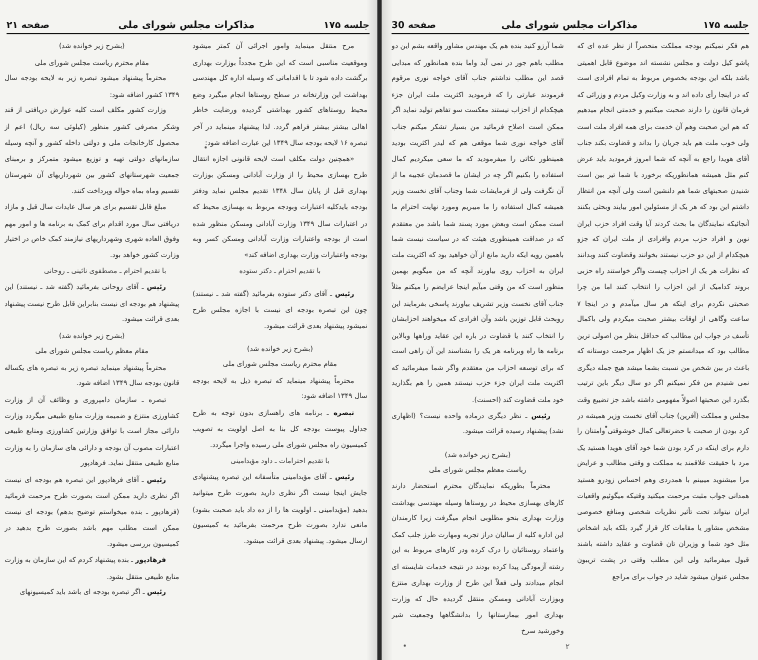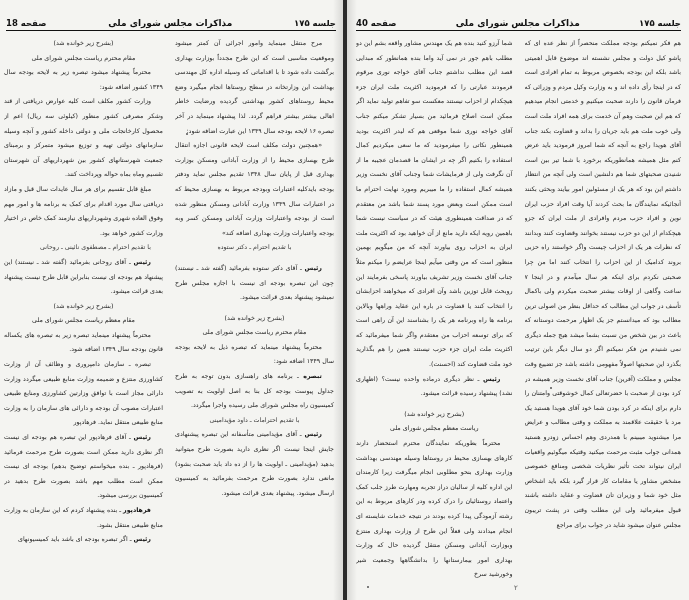--- a/index.html
+++ b/index.html
@@ -35,21 +35,21 @@
   </style>
 </head>
 <body>
 
 <div class="spread">
 
   <div class="page left">
     <div class="header">
       <span>جلسه ۱۷۵</span>
       <span class="h-title">مذاکرات مجلس شورای ملی</span>
-      <span>صفحه 18</span>
+      <span>صفحه ۲۱</span>
     </div>
 
     <div class="columns">
 
       <div class="col">
         <p class="indent">مرح منتقل مینماید وامور اجرائی آن کمتر میشود وموقعیت مناسبی است که این طرح مجدداً بوزارت بهداری برگشت داده شود تا با اقداماتی که وسیله اداره کل مهندسی بهداشت این وزارتخانه در سطح روستاها انجام میگیرد وضع محیط روستاهای کشور بهداشتی گردیده ورضایت خاطر اهالی بیشتر بیشتر فراهم گردد. لذا پیشنهاد مینماید در آخر تبصره ۱۶ لایحه بودجه سال ۱۳۴۹ این عبارت اضافه شود:</p>
         <p class="indent">«همچنین دولت مکلف است لایحه قانونی اجازه انتقال طرح بهسازی محیط را از وزارت آبادانی ومسکن بوزارت بهداری قبل از پایان سال ۱۳۴۸ تقدیم مجلس نماید ودفتر بودجه بایدکلیه اعتبارات وبودجه مربوط به بهسازی محیط که در اعتبارات سال ۱۳۴۹ وزارت آبادانی ومسکن منظور شده است از بودجه واعتبارات وزارت آبادانی ومسکن کسر وبه بودجه واعتبارات وزارت بهداری اضافه کند»</p>
         <p class="center faded">با تقدیم احترام ـ دکتر ستوده</p>
         <div class="gap"></div>
         <p class="indent"><span class="spk">رئیس</span> <span>ـ آقای دکتر ستوده بفرمائید (گفته شد ـ نیستند) چون این تبصره بودجه ای نیست با اجازه مجلس طرح نمیشود پیشنهاد بعدی قرائت میشود.</span></p>
@@ -81,21 +81,21 @@
     </div>
   </div>
 
   <div class="gutter-shadow"></div>
   <div class="gutter"></div>
 
   <div class="page right">
     <div class="header">
       <span>جلسه ۱۷۵</span>
       <span class="h-title">مذاکرات مجلس شورای ملی</span>
-      <span>صفحه 40</span>
+      <span>صفحه 30</span>
     </div>
 
     <div class="columns">
       <div class="col">
         <p>هم فکر نمیکنم بودجه مملکت منحصراً از نظر عده ای که پاشو کیل دولت و مجلس نشسته اند موضوع قابل اهمیتی باشد بلکه این بودجه بخصوص مربوط به تمام افرادی است که در اینجا رأی داده اند و به وزارت وکیل مردم و وزرائی که فرمان قانون را دارند صحبت میکنیم و خدمتی انجام میدهیم که هم این صحبت وهم آن خدمت برای همه افراد ملت است ولی خوب ملت هم باید جریان را بداند و قضاوت بکند جناب آقای هویدا راجع به آنچه که شما امروز فرمودید باید عرض کنم مثل همیشه همانطوریکه برخورد با شما تیر بین است شنیدن صحبتهای شما هم دلنشین است ولی آنچه من انتظار داشتم این بود که هر یک از مسئولین امور بیایند وبحثی بکنند آنجائیکه نمایندگان ما بحث کردند آیا وقت افراد حزب ایران نوین و افراد حزب مردم وافرادی از ملت ایران که جزو هیچکدام از این دو حزب نیستند بخوانند وقضاوت کنند وبدانند که نظرات هر یک از احزاب چیست واگر خواستند راه حزبی بروند کدامیک از این احزاب را انتخاب کنند اما من چرا صحبتی نکردم برای اینکه هر سال میآمدم و در اینجا ۷ ساعت وگاهی از اوقات بیشتر صحبت میکردم ولی باکمال تأسف در جواب این مطالب که حداقل بنظر من اصولی ترین مطالب بود که میدانستم جز یک اظهار مرحمت دوستانه که باعث در بین شخص من نسبت بشما میشد هیچ جمله دیگری نمی شنیدم من فکر نمیکنم اگر دو سال دیگر باین ترتیب بگذرد این صحبتها اصولاً مفهومی داشته باشد جز تضییع وقت مجلس و مملکت (آفرین) جناب آقای نخست وزیر همیشه در کرد بودن از صحبت با حضرتعالی کمال خوشوقتی وامتنان را دارم برای اینکه در کرد بودن شما خود آقای هویدا هستید یک مرد با حقیقت علاقمند به مملکت و وقتی مطالب و عرایض مرا میشنوید میبینم با همدردی وهم احساس زودرو هستید همدانی جواب مثبت مرحمت میکنید وقتیکه میگوئیم واقعیات ایران نیتواند تحت تأثیر نظریات شخصی ومنافع خصوصی مشخص مشاور یا مقامات کار قرار گیرد بلکه باید اشخاص مثل خود شما و وزیران تان قضاوت و عقاید داشته باشند قبول میفرمائید ولی این مطلب وقتی در پشت تریبون مجلس عنوان میشود شاید در جواب برای مراجع</p>
       </div>
 
       <div class="col">
         <p>شما آرزو کنید بنده هم یک مهندس مشاور واقعه بشم این دو مطلب باهم جور در نمی آید واما بنده همانطور که مبدایی قصد این مطلب نداشتم جناب آقای خواجه نوری مرقوم فرمودند عبارتی را که فرمودید اکثریت ملت ایران جزء هیچکدام از احزاب نیستند معکست سو تفاهم تولید نماید اگر ممکن است اصلاح فرمائید من بسیار تشکر میکنم جناب آقای خواجه نوری شما موقعی هم که لیدر اکثریت بودید همینطور نکاتی را میفرمودید که ما سعی میکردیم کمال استفاده را بکنیم اگر چه در ایشان ما قصدمان عجیبه ما از آن نگرفت ولی از فرمایشات شما وجناب آقای نخست وزیر همیشه کمال استفاده را ما میبریم ومورد نهایت احترام ما است ممکن است وبعض مورد پسند شما باشد من معتقدم که در صداقت همینطوری هیئت که در سیاست نیست شما باهمین رویه ایکه دارید مانع از آن خواهید بود که اکثریت ملت ایران به احزاب روی بیاورند آنچه که من میگویم بهمین منظور است که من وقتی میآیم اینجا عرایضم را میکنم مثلاً جناب آقای نخست وزیر تشریف بیاورند پاسخی بفرمایند این روبحث قابل توزین باشد وآن افرادی که میخواهند احزابشان را انتخاب کنند یا قضاوت در باره این عقاید وراهها وبالاین برنامه ها راه وبرنامه هر یک را بشناسند این آن راهی است که برای توسعه احزاب من معتقدم واگر شما میفرمائید که اکثریت ملت ایران جزء حزب نیستند همین را هم بگذارید خود ملت قضاوت کند (احسنت).</p>
         <p class="indent"><span class="spk">رئیس</span> <span>ـ نظر دیگری درماده واحده نیست؟ (اظهاری نشد) پیشنهاد رسیده قرائت میشود.</span></p>

